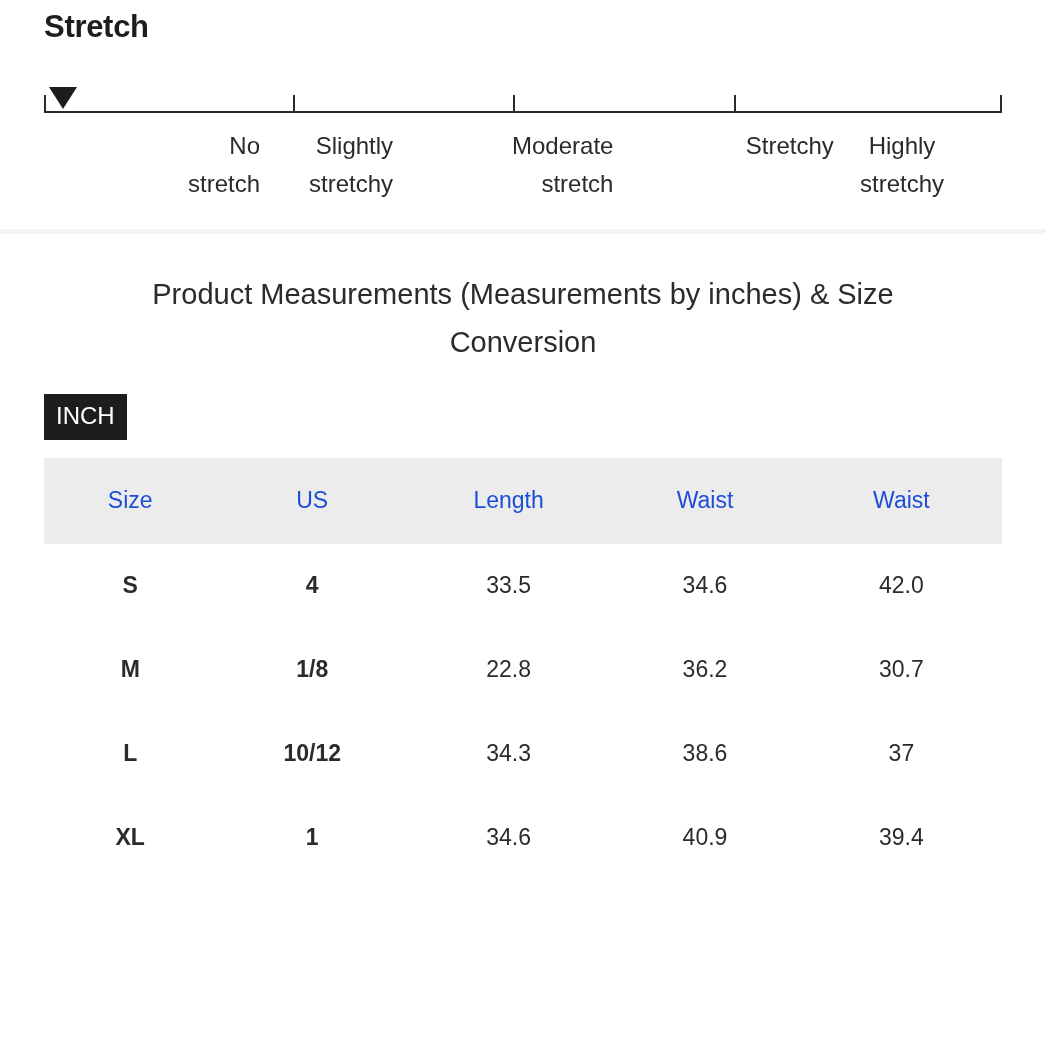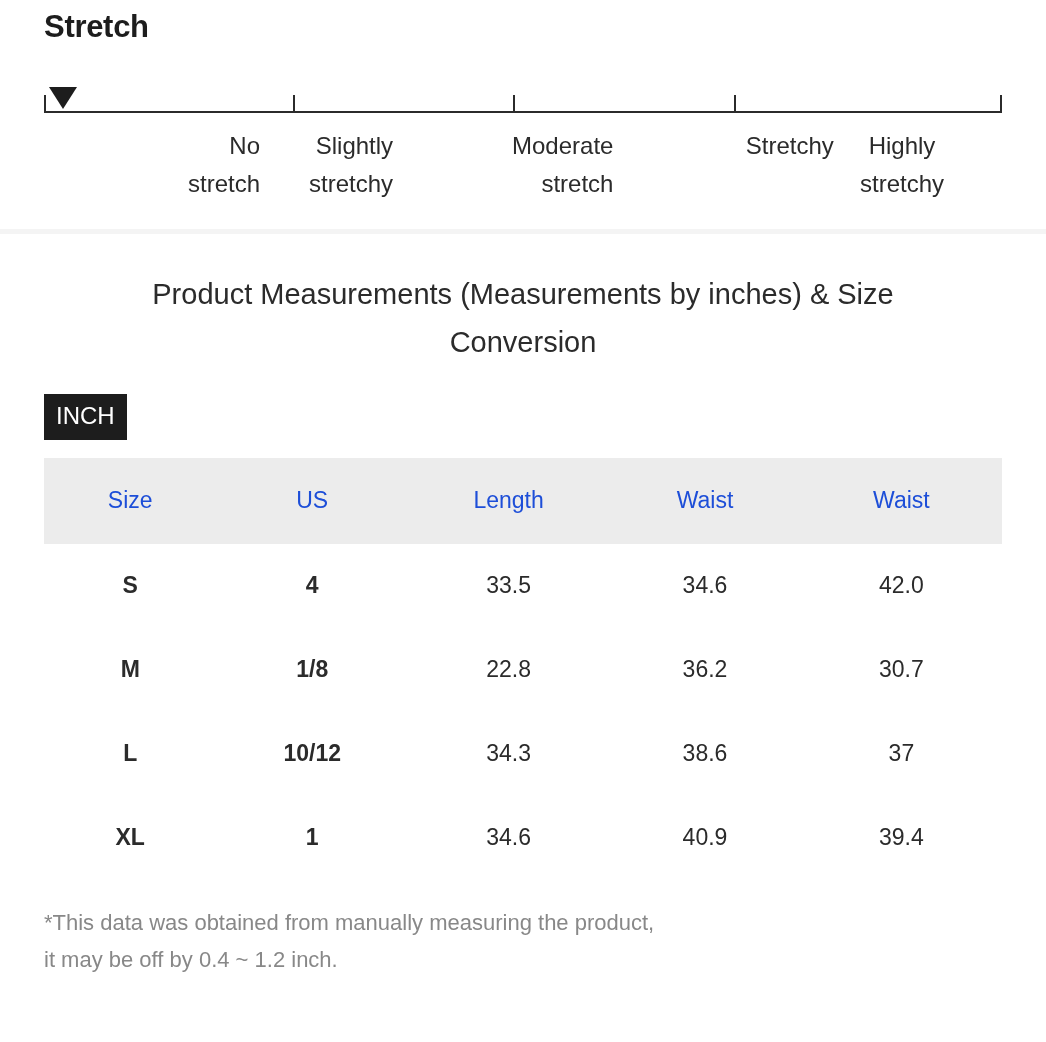--- a/index.html
+++ b/index.html
@@ -215,15 +215,13 @@
       <tr>
         <td class="bold">XL</td>
         <td class="bold">1</td>
         <td>34.6</td>
         <td>40.9</td>
         <td>39.4</td>
       </tr>
     </tbody>
   </table>
 
-  <div class="footnote">*This data was obtained from manually measuring the product,
- it may be off by 0.4 ~ 1.2 inch.</div>
 </div>
 
 </body></html>

